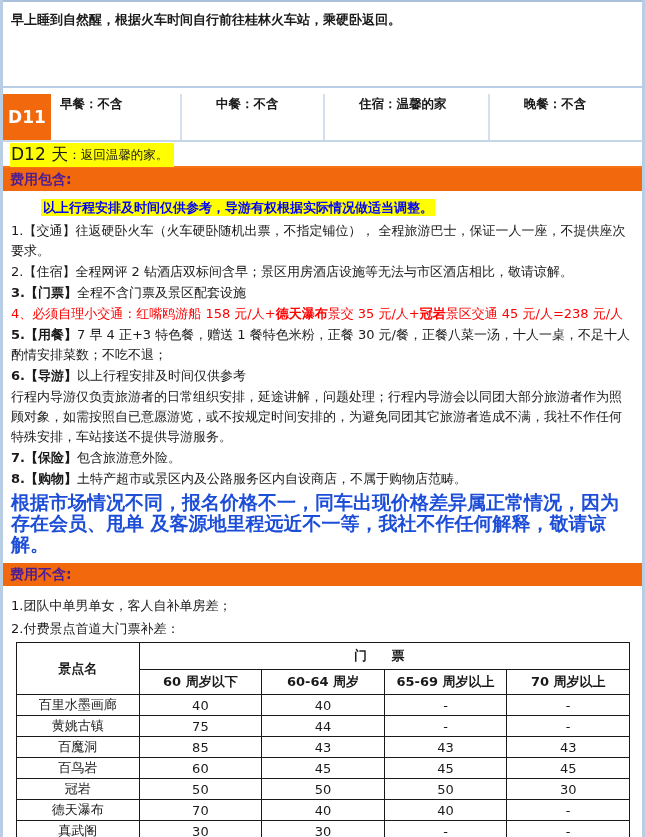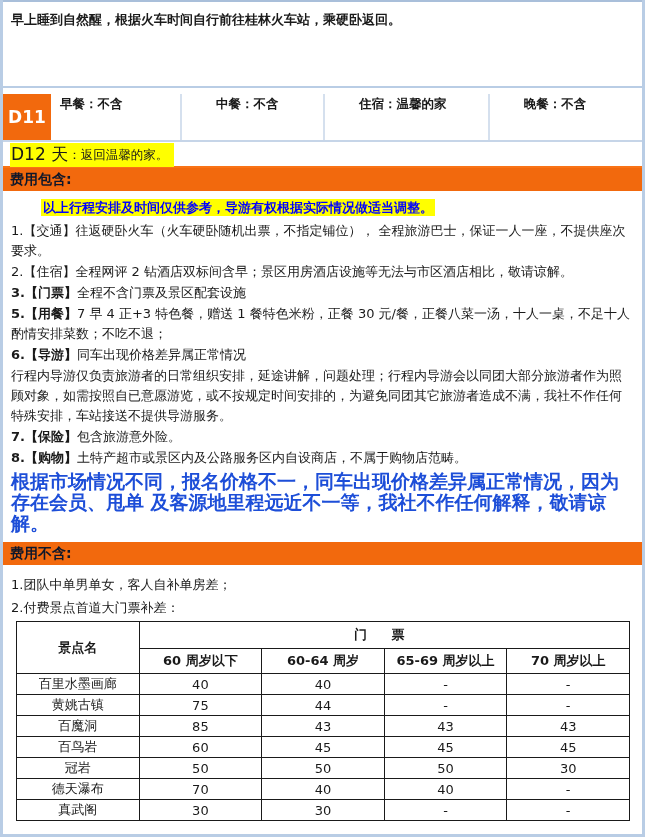--- a/index.html
+++ b/index.html
@@ -80,21 +80,21 @@
     border-bottom: 2px solid #f97316;
     height: 26px;
   }
   .hl { background: #FFFF00; }
   .d12-inline { display: inline-block; padding: 0 6px 1px 1px; }
   .d12-big { font-size: 17px; vertical-align: -1px; }
   .d12-small { font-size: 12.5px; }
   
   .orange-bar {
     background: #F2690D;
-    color: #0f172a;
+    color: #4c1d95;
     font-weight: bold;
     font-size: 14px;
     height: 23px;
     line-height: 22px;
     padding-left: 7px;
   }
   
   .fee-body { padding: 4px 8px 7px; font-size: 13px; }
   .fee-body p { line-height: 20px; margin: 1px 0; }
   .notice-line { margin: 3px 0 3px 30px !important; }
@@ -174,24 +174,25 @@
 
   <div class="fee-body">
     <p class="notice-line"><span class="hl-blue">以上行程安排及时间仅供参考，导游有权根据实际情况做适当调整。</span></p>
 
     <p><span>1.</span><span>【交通】</span><span>往返硬卧火车（火车硬卧随机出票，不指定铺位）， 全程旅游巴士，保证一人一座，不提供座次要求。</span></p>
 
     <p><span>2.</span><span>【住宿】</span><span>全程网评 2 钻酒店双标间含早；景区用房酒店设施等无法与市区酒店相比，敬请谅解。</span></p>
 
     <p><span class="lbl-bold">3.</span><span class="lbl-bold">【门票】</span><span>全程不含门票及景区配套设施</span></p>
 
+    <p class="red-line"><span>4、必须自理小交通：红嘴鸥游船 158 元/人+</span><span class="red-bold">德天瀑布</span><span>景交 35 元/人+</span><span class="red-bold">冠岩</span><span>景区交通 45 元/人=238 元/人</span></p>
 
     <p><span class="lbl-bold">5.</span><span class="lbl-bold">【用餐】</span><span>7 早 4 正+3 特色餐，赠送 1 餐特色米粉，正餐 30 元/餐，正餐八菜一汤，十人一桌，不足十人酌情安排菜数；不吃不退；</span></p>
 
-    <p><span class="lbl-bold">6.</span><span class="lbl-bold">【导游】</span><span>同车出现价格差异属正常情况</span></p>
+    <p><span class="lbl-bold">6.</span><span class="lbl-bold">【导游】</span><span>以上行程安排及时间仅供参考</span></p>
 
     <p><span>行程内导游仅负责旅游者的日常组织安排，延途讲解，问题处理；行程内导游会以同团大部分旅游者作为照顾对象，如需按照自已意愿游览，或不按规定时间安排的，为避免同团其它旅游者造成不满，我社不作任何特殊安排，车站接送不提供导游服务。</span></p>
 
     <p><span class="lbl-bold">7.</span><span class="lbl-bold">【保险】</span><span>包含旅游意外险。</span></p>
 
     <p><span class="lbl-bold">8.</span><span class="lbl-bold">【购物】</span><span>土特产超市或景区内及公路服务区内自设商店，不属于购物店范畴。</span></p>
 
     <p class="blue-note"><span>根据市场情况不同，报名价格不一，同车出现价格差异属正常情况，因为存在会员、甩单 及客源地里程远近不一等，我社不作任何解释，敬请谅解。</span></p>
   </div>
 

